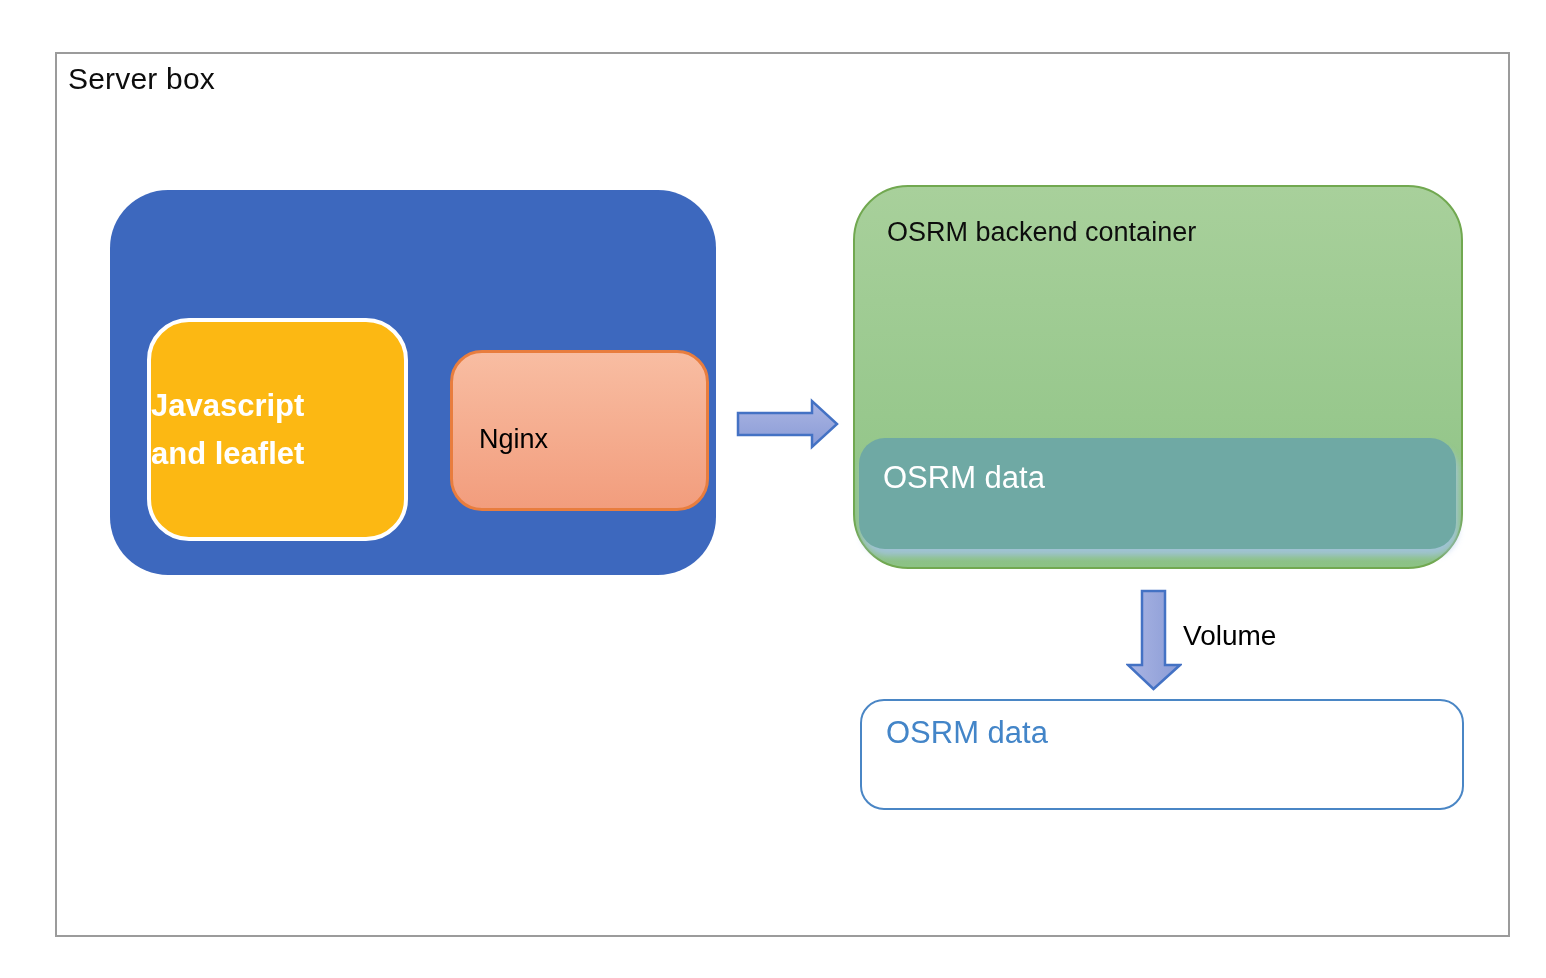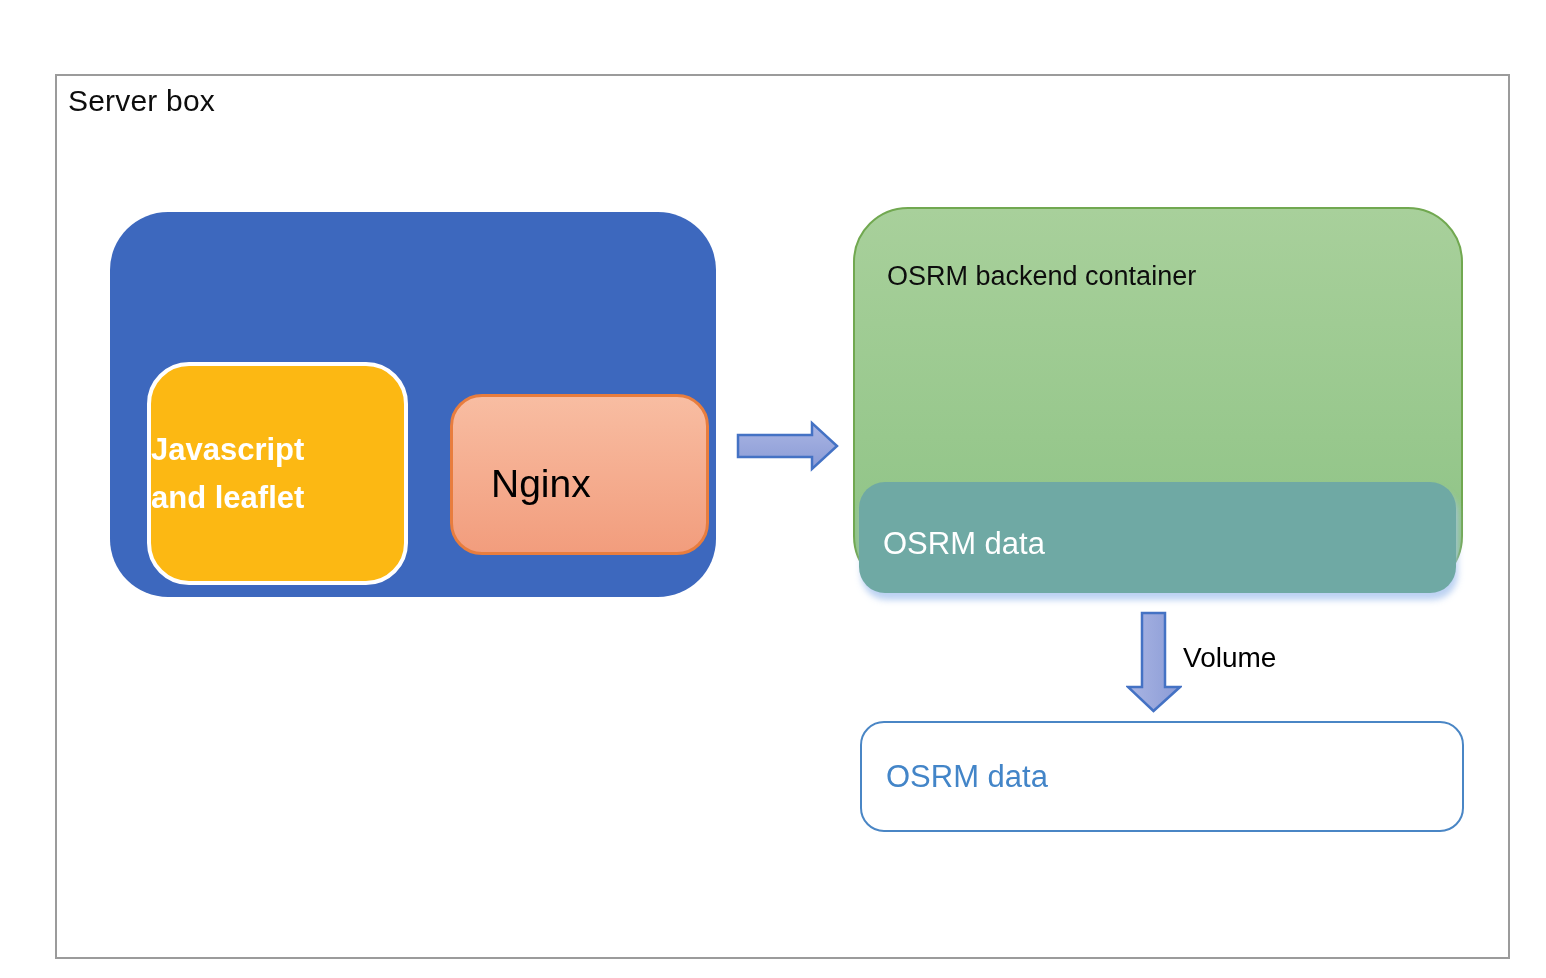--- a/index.html
+++ b/index.html
@@ -8,21 +8,21 @@
     background: #ffffff;
     font-family: "Liberation Sans", sans-serif;
   }
   #canvas {
     position: relative;
     width: 1546px;
     height: 978px;
     background: #ffffff;
     overflow: hidden;
   }
-  .abs { position: absolute; margin-top: 22px; }
+  .abs { position: absolute; }
 
   
   .server-box {
     left: 55px; top: 52px;
     width: 1451px; height: 881px;
     border: 2px solid #9b9b9b;
     background: #ffffff;
   }
   .server-title {
     left: 68px; top: 62px;
@@ -63,23 +63,23 @@
   .nginx-box {
     left: 340px; top: 160px;
     width: 253px; height: 155px;
     background: linear-gradient(180deg, #f8bda2 0%, #f29d7d 100%);
     border: 3px solid #e87d3e;
     border-radius: 32px;
     display: flex;
     align-items: center;
   }
   .nginx-label {
-    padding-left: 38px;
+    padding-left: 26px;
     padding-top: 18px;
-    font-size: 39px;
+    font-size: 27px;
     color: #000000;
   }
 
   
   .backend-box {
     left: 853px; top: 185px;
     width: 606px; height: 380px;
     background: linear-gradient(180deg, #a8d09b 0%, #98c88d 60%, #8cc285 100%);
     border: 2px solid #71a850;
     border-radius: 55px;

